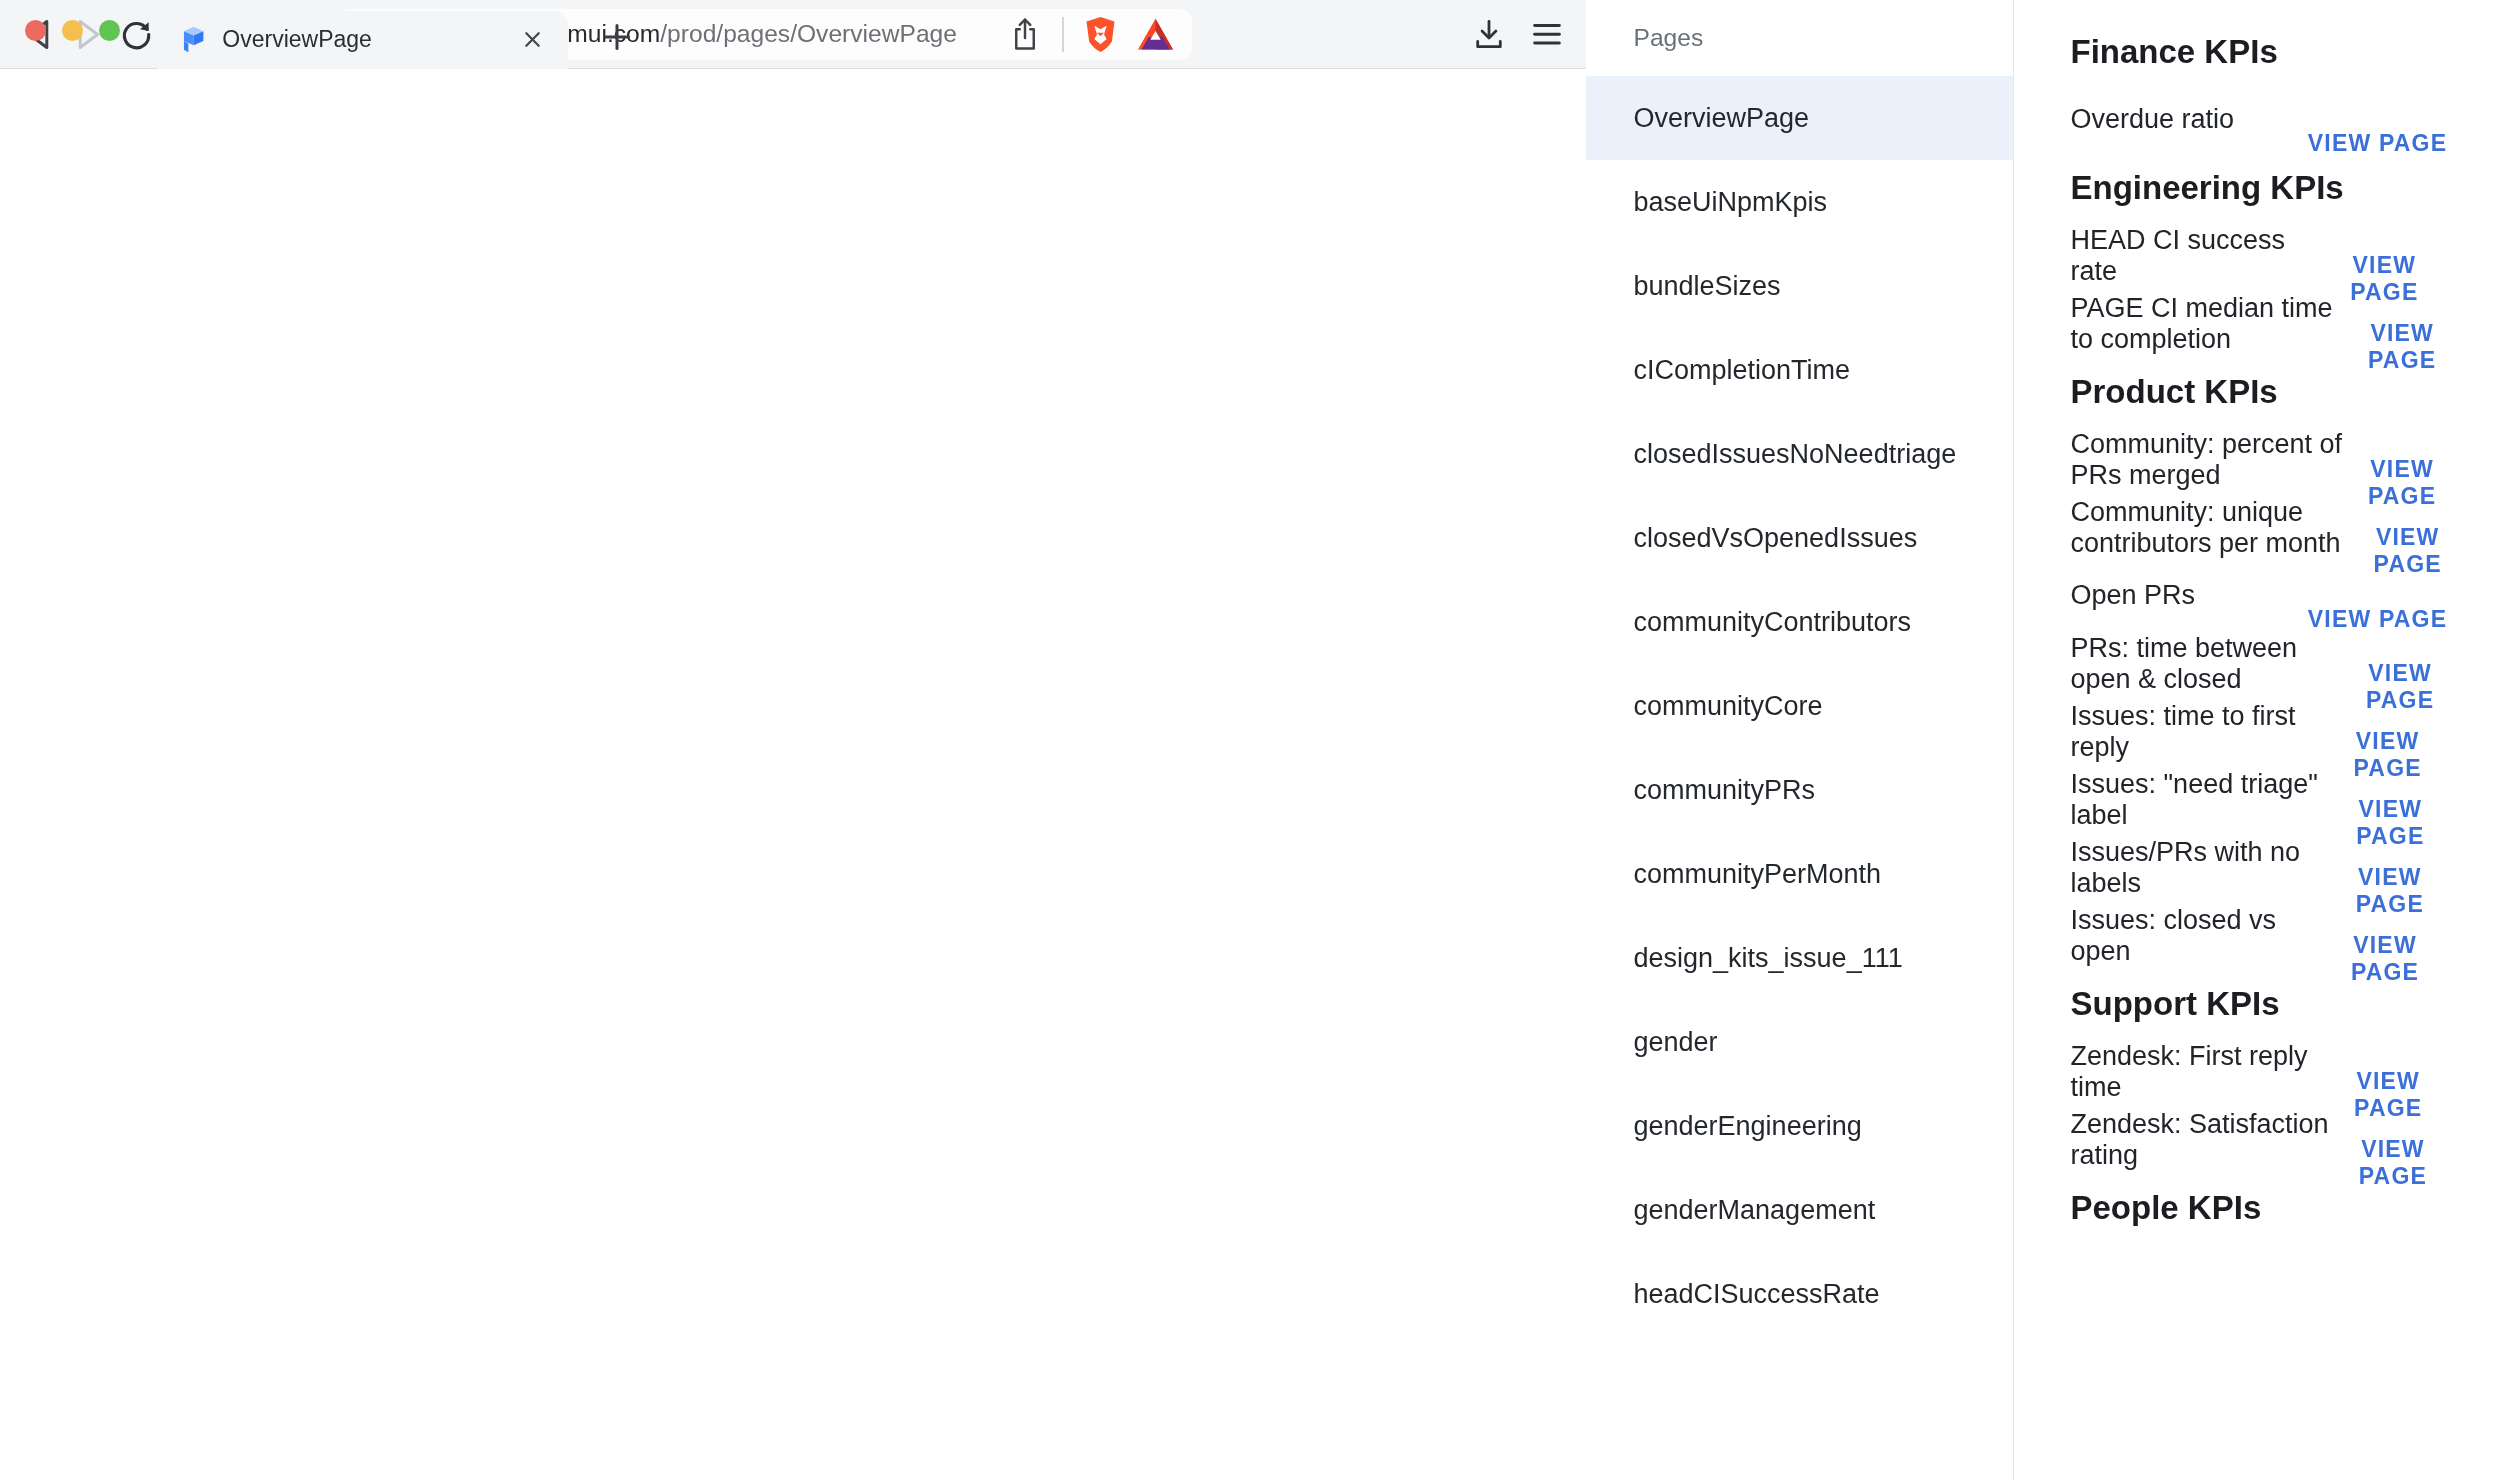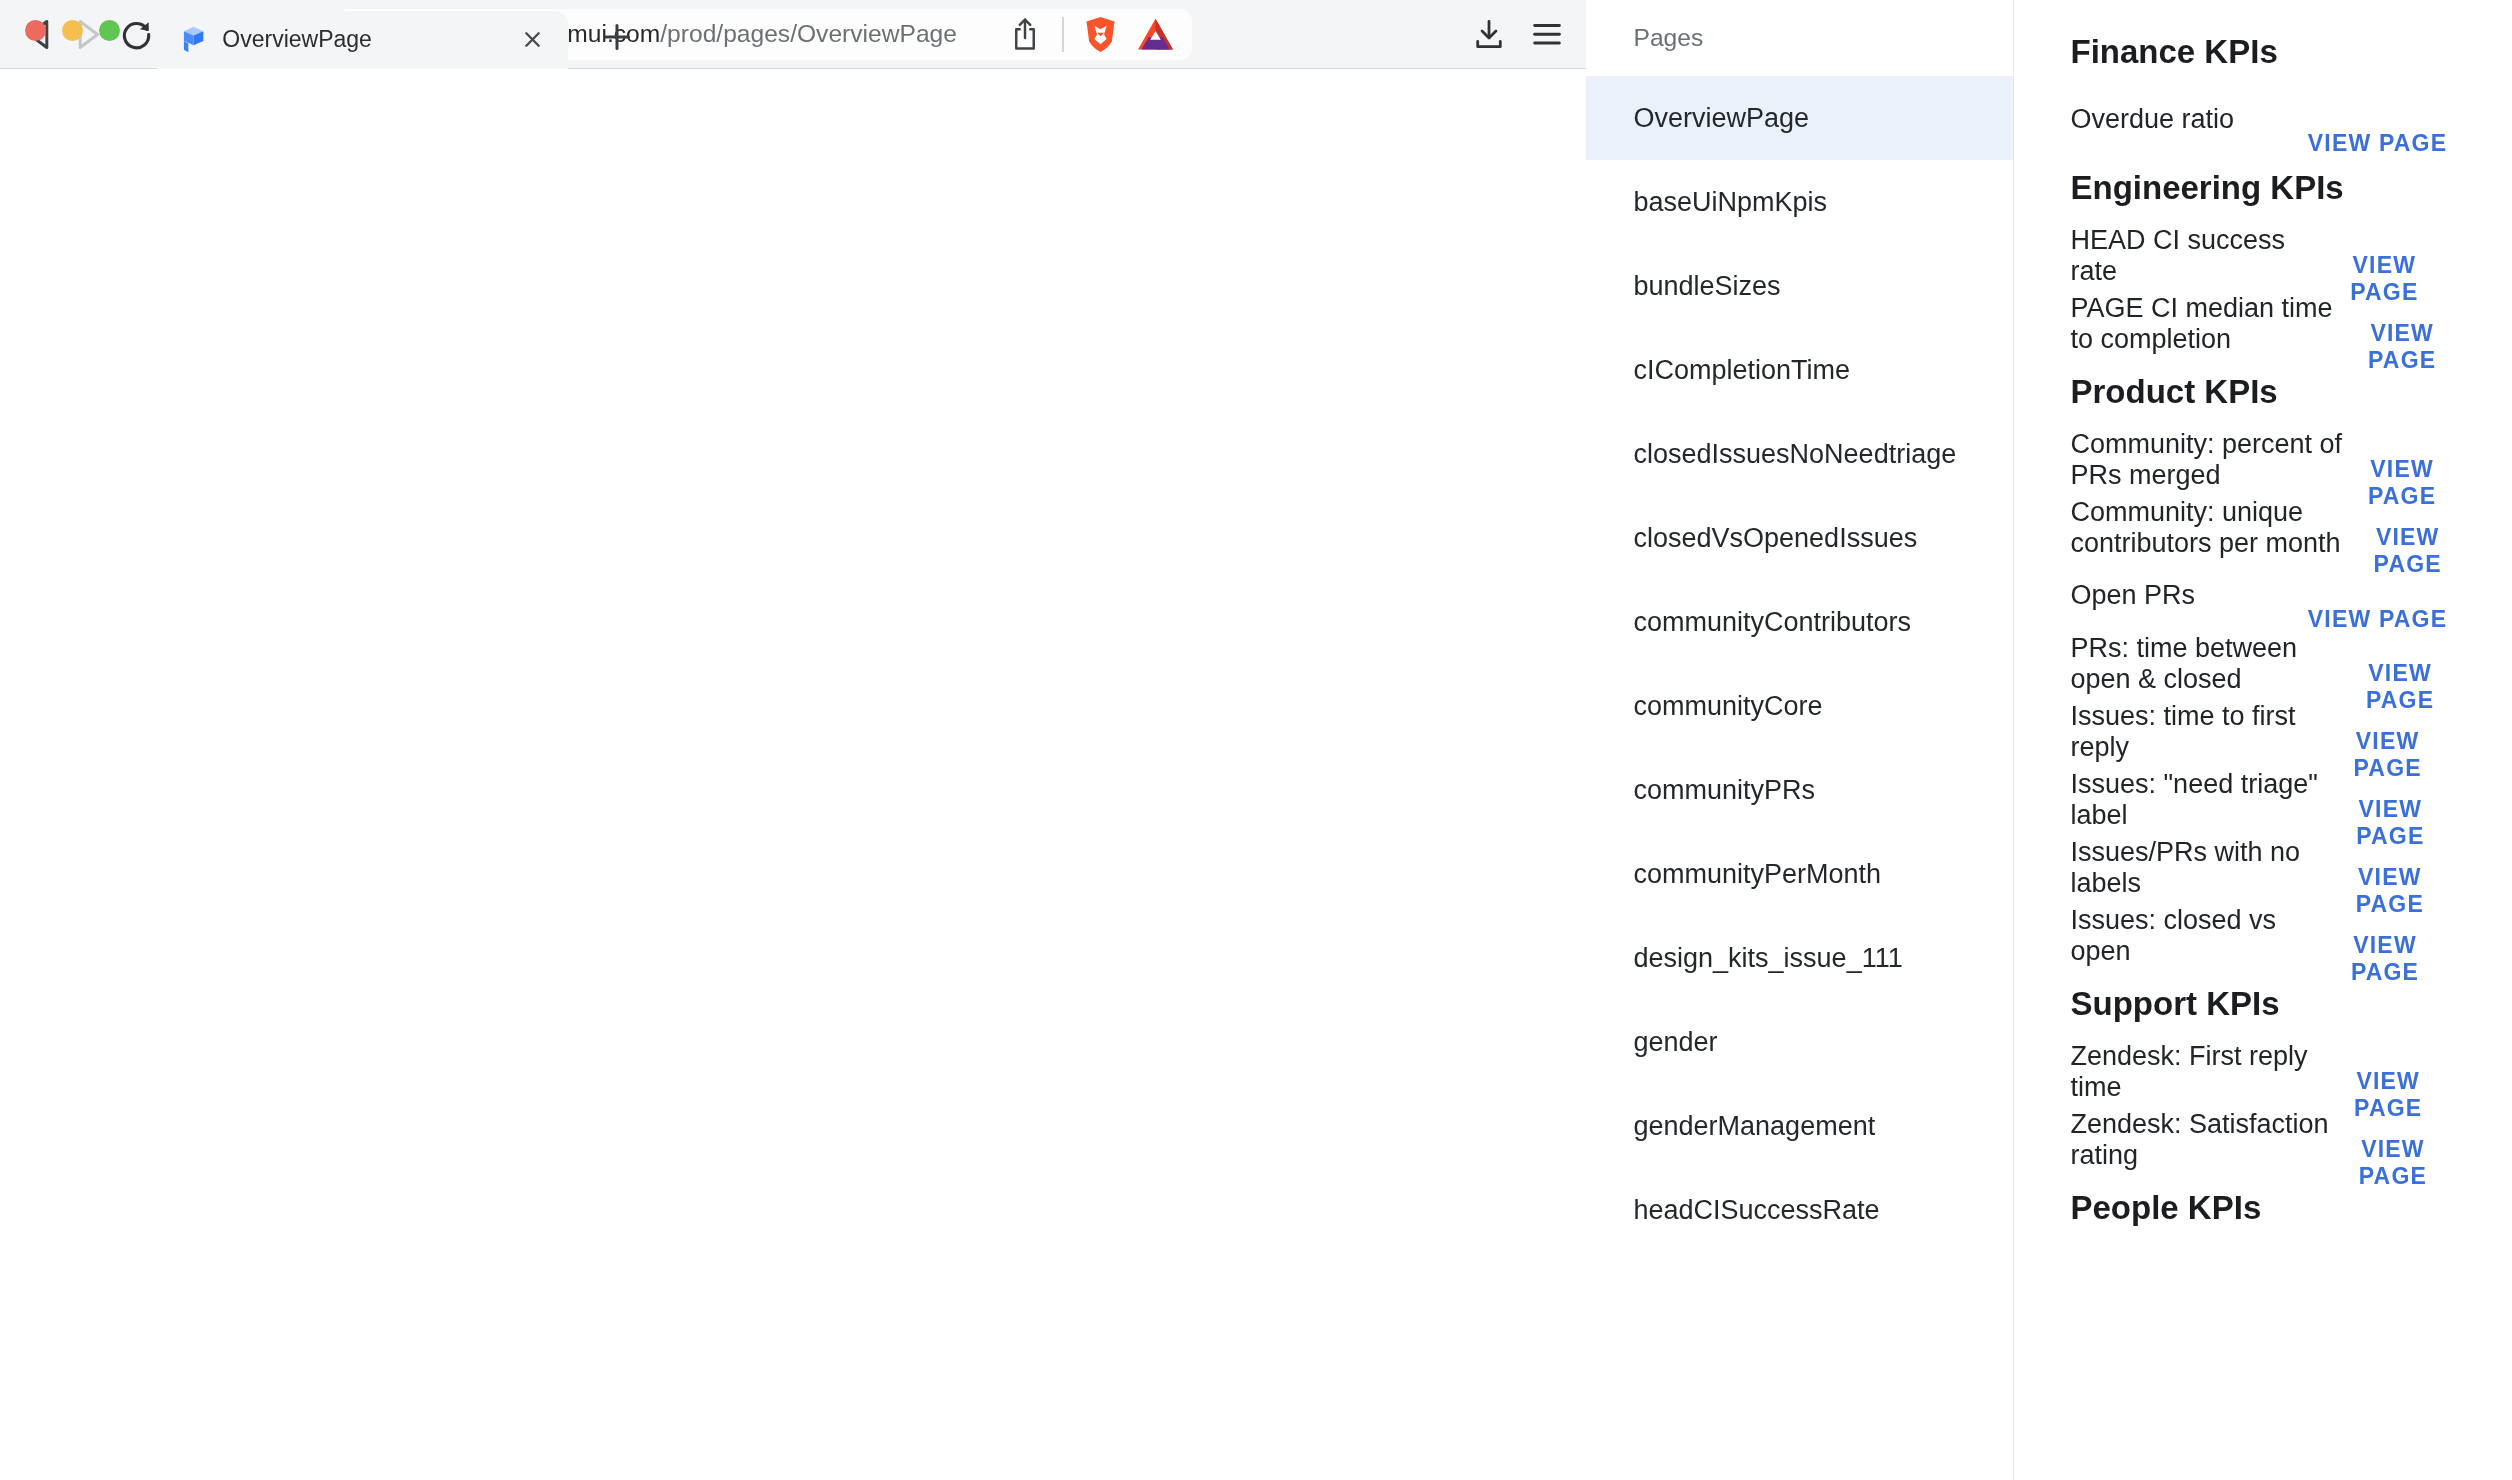--- a/index.html
+++ b/index.html
@@ -194,20 +194,21 @@
           <div class="side-item">bundleSizes</div>
           <div class="side-item">cICompletionTime</div>
           <div class="side-item">closedIssuesNoNeedtriage</div>
           <div class="side-item">closedVsOpenedIssues</div>
           <div class="side-item">communityContributors</div>
           <div class="side-item">communityCore</div>
           <div class="side-item">communityPRs</div>
           <div class="side-item">communityPerMonth</div>
           <div class="side-item">design_kits_issue_111</div>
           <div class="side-item">gender</div>
+          <div class="side-item">genderEngineering</div>
           <div class="side-item">genderManagement</div>
           <div class="side-item">headCISuccessRate</div>
         </div>
     </div>
 
     <div class="main">
       <div class="rows" id="rows">
           <div class="row">
     <span class="heading">Finance KPIs</span>
   </div>

